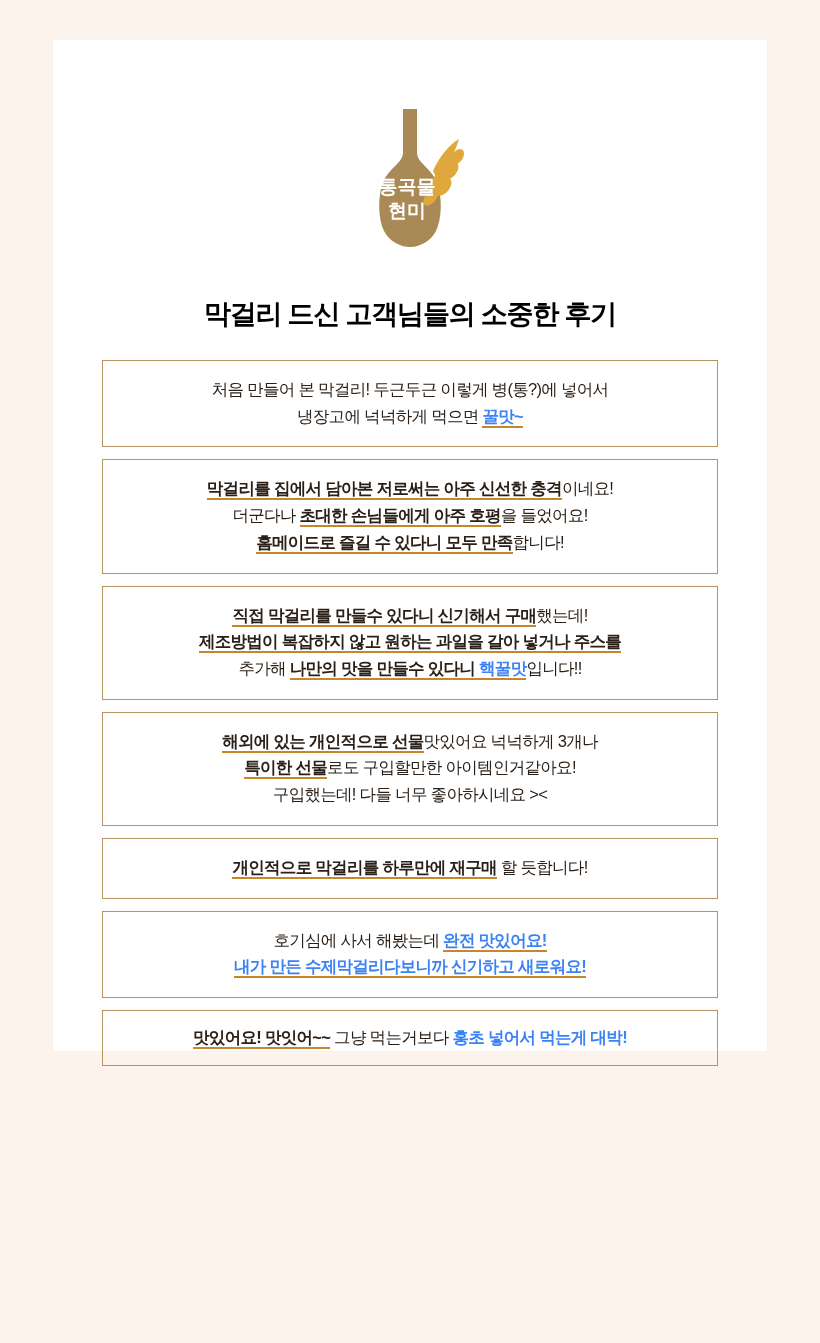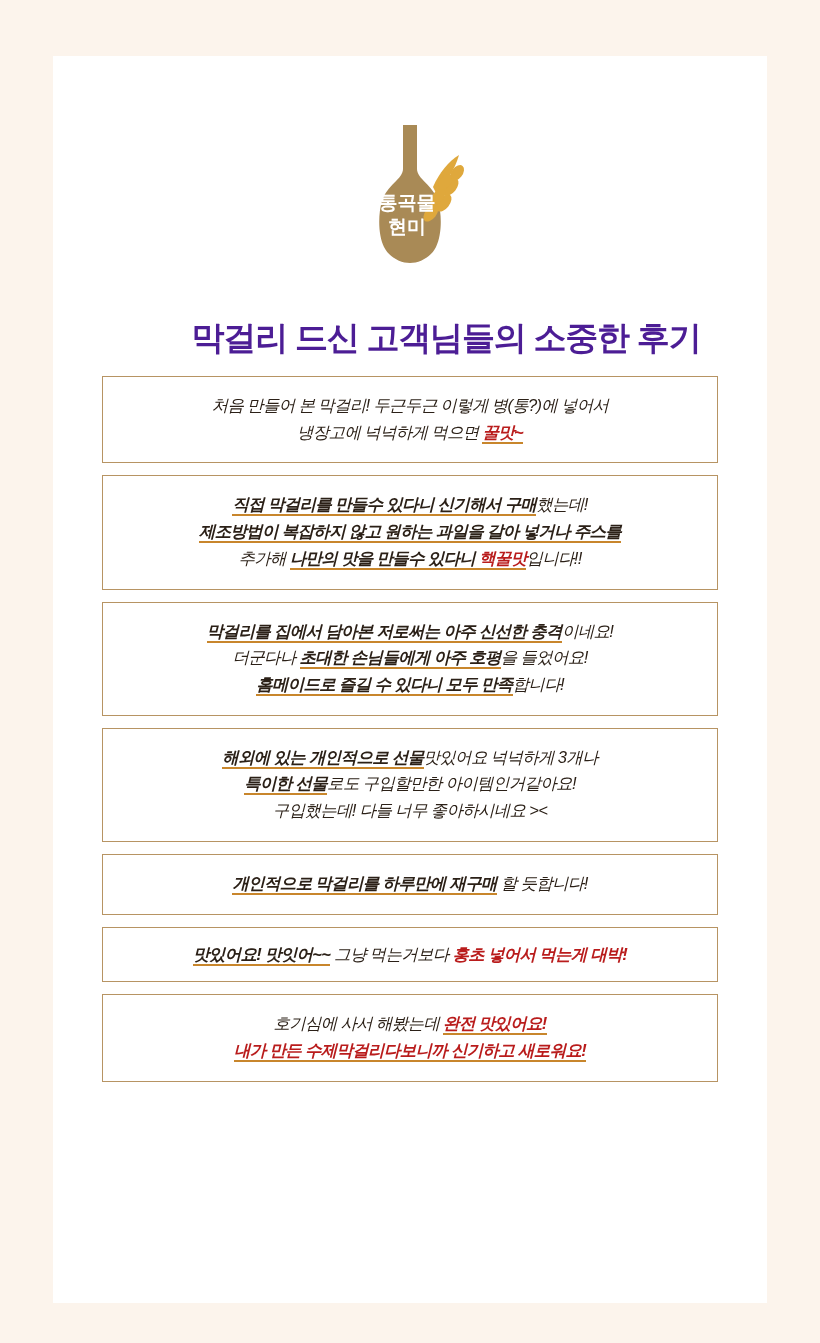--- a/index.html
+++ b/index.html
@@ -17,23 +17,23 @@
     position: relative;
     width: 820px;
     height: 1343px;
     box-sizing: border-box;
     background: #fcf4ec;
     overflow: hidden;
   }
   .card {
     position: absolute;
     left: 53px;
-    top: 56px;
+    top: 40px;
     width: 714px;
-    height: 1247px;
+    height: 1011px;
     background: #ffffff;
   }
   .logo-wrap {
     position: absolute;
     left: 0;
     top: 65px;
     width: 714px;
     display: flex;
     justify-content: center;
     align-items: flex-start;
@@ -42,57 +42,55 @@
     position: relative;
     width: 130px;
     height: 160px;
   }
   .headline {
     position: absolute;
     left: 0;
     top: 238px;
     width: 714px;
     text-align: center;
-    font-size: 33px;
+    font-size: 27px;
     font-weight: bold;
     letter-spacing: -1.2px;
-    color: #4c1d95;
+    color: #000000;
     font-family: "Liberation Sans", sans-serif;
-    padding-left: 36px;
   }
   .reviews {
     position: absolute;
     left: 49px;
     top: 320px;
     width: 616px;
   }
   .review-box {
     box-sizing: border-box;
     border: 1px solid #b79463;
     margin-bottom: 12px;
     padding: 15px 18px 17px 18px;
     text-align: center;
     color: #2b2017;
     font-size: 16.5px;
     line-height: 1.62;
     letter-spacing: -0.7px;
-    font-style: italic;
   }
   .review-box p {
     margin: 0;
   }
   .b {
     font-weight: bold;
   }
   .u {
     border-bottom: 2.2px solid #c8862c;
     padding-bottom: 1px;
   }
   .o {
-    color: #b91c1c;
+    color: #3b82f6;
   }
   .compact {
     padding: 13px 18px 14px 18px;
   }
 </style>
 </head>
 <body>
 
 <div class="page">
   <div class="card">
@@ -121,40 +119,40 @@
     </div>
 
     <h1 class="headline">막걸리 드신 고객님들의 소중한 후기</h1>
 
     <div class="reviews">
         <div class="review-box">
           <p><span class="">처음 만들어 본 막걸리! 두근두근 이렇게 병(통?)에 넣어서</span></p>
           <p><span class="">냉장고에 넉넉하게 먹으면 </span><span class="b u o">꿀맛~</span></p>
         </div>
         <div class="review-box">
+          <p><span class="b u">막걸리를 집에서 담아본 저로써는 아주 신선한 충격</span><span class="">이네요!</span></p>
+          <p><span class="">더군다나 </span><span class="b u">초대한 손님들에게 아주 호평</span><span class="">을 들었어요!</span></p>
+          <p><span class="b u">홈메이드로 즐길 수 있다니 모두 만족</span><span class="">합니다!</span></p>
+        </div>
+        <div class="review-box">
           <p><span class="b u">직접 막걸리를 만들수 있다니 신기해서 구매</span><span class="">했는데!</span></p>
           <p><span class="b u">제조방법이 복잡하지 않고 원하는 과일을 갈아 넣거나 주스를</span></p>
           <p><span class="">추가해 </span><span class="b u">나만의 맛을 만들수 있다니 </span><span class="b u o">핵꿀맛</span><span class="">입니다!!</span></p>
-        </div>
-        <div class="review-box">
-          <p><span class="b u">막걸리를 집에서 담아본 저로써는 아주 신선한 충격</span><span class="">이네요!</span></p>
-          <p><span class="">더군다나 </span><span class="b u">초대한 손님들에게 아주 호평</span><span class="">을 들었어요!</span></p>
-          <p><span class="b u">홈메이드로 즐길 수 있다니 모두 만족</span><span class="">합니다!</span></p>
         </div>
         <div class="review-box">
           <p><span class="b u">해외에 있는 개인적으로 선물</span><span class="">맛있어요 넉넉하게 3개나</span></p>
           <p><span class="b u">특이한 선물</span><span class="">로도 구입할만한 아이템인거같아요!</span></p>
           <p><span class="">구입했는데! 다들 너무 좋아하시네요 &gt;&lt;</span></p>
         </div>
         <div class="review-box">
           <p><span class="b u">개인적으로 막걸리를 하루만에 재구매</span><span class=""> 할 듯합니다!</span></p>
         </div>
-        <div class="review-box compact">
-          <p><span class="b u">맛있어요! 맛잇어~~</span><span class=""> 그냥 먹는거보다 </span><span class="b o">홍초 넣어서 먹는게 대박!</span></p>
-        </div>
         <div class="review-box">
           <p><span class="">호기심에 사서 해봤는데 </span><span class="b u o">완전 맛있어요!</span></p>
           <p><span class="b u o">내가 만든 수제막걸리다보니까 신기하고 새로워요!</span></p>
+        </div>
+        <div class="review-box compact">
+          <p><span class="b u">맛있어요! 맛잇어~~</span><span class=""> 그냥 먹는거보다 </span><span class="b o">홍초 넣어서 먹는게 대박!</span></p>
         </div>
       </div>
 
   </div>
 </div>
 
 </body></html>

